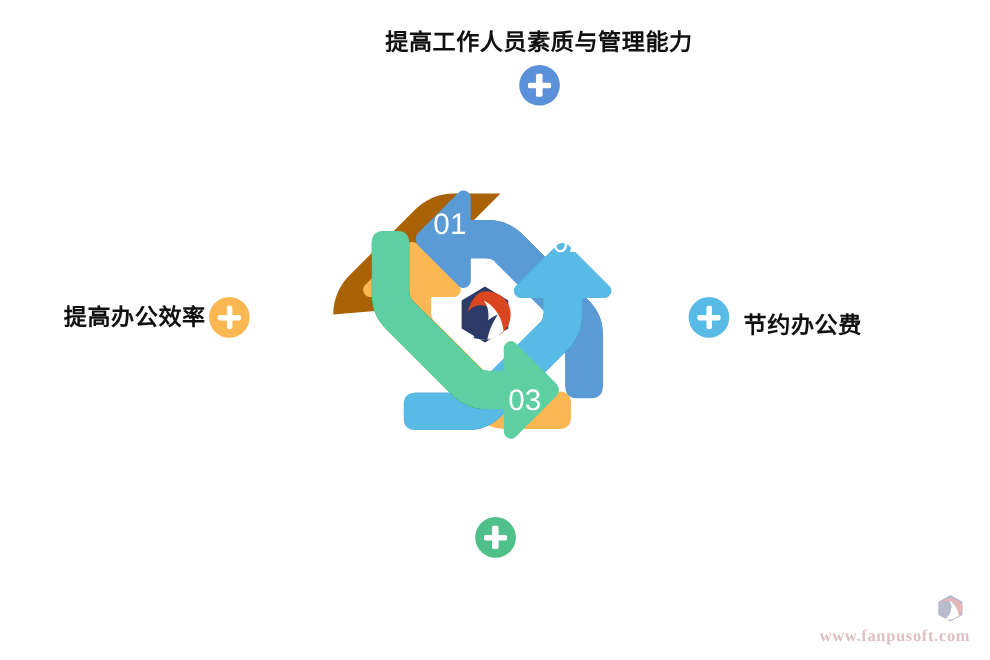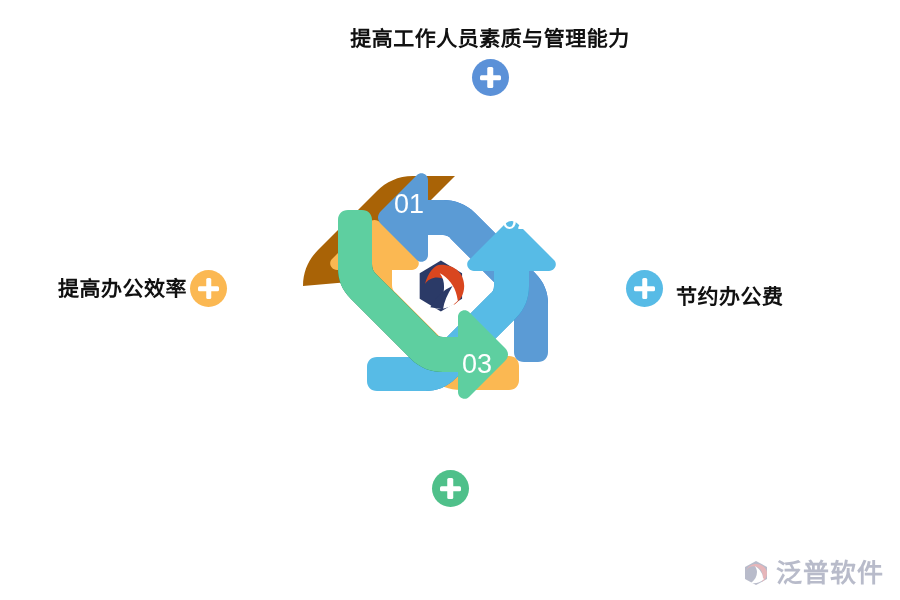--- a/index.html
+++ b/index.html
@@ -253,15 +253,15 @@
 
 <div class="watermark">
   <div class="wm-row">
     <svg class="wm-mark" width="30" height="30" viewBox="0 0 30 30">
       <path d="M4,9 L15,3 L26,9 L26,21 L15,27 L4,21 Z" fill="#8e93ab"></path>
       <path d="M15,6 C22,6 26,11 26,15 C26,19 24,22 21,24
                C23,17 21,11 16,9 C11,7 7,9 5,13 C7,8 11,6 15,6 Z" fill="#d98a90"></path>
       <path d="M23,21 C19,25 14,26 10,25 C14,22 16,18 16,14
                C16,12 15,10 14,8 C19,11 22,16 22,20 Z" fill="#ffffff"></path>
     </svg>
-    <div class="wm-name">泛普软件</div>
   </div>
+  <div class="wm-url">www.fanpusoft.com</div>
 </div>
 
 </body></html>

